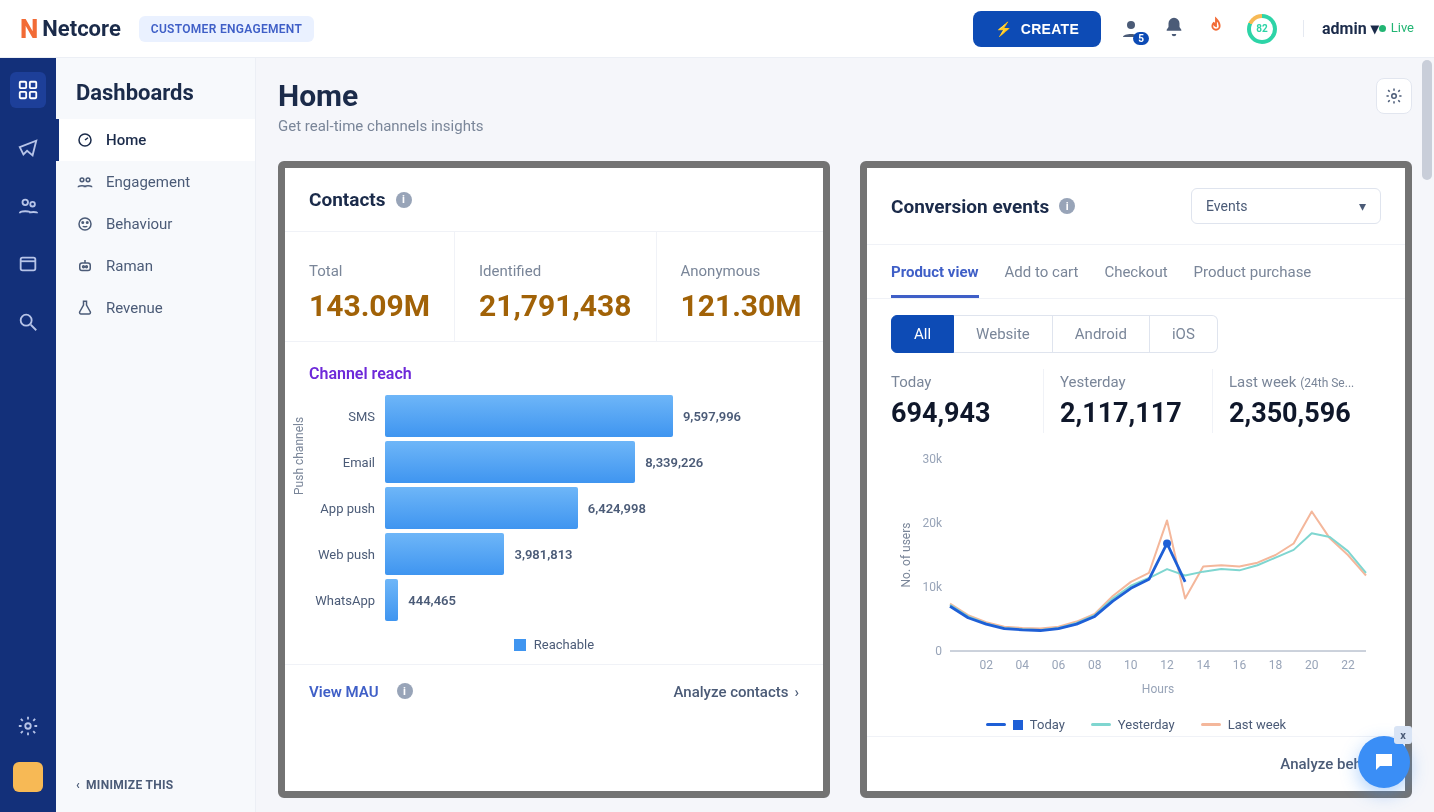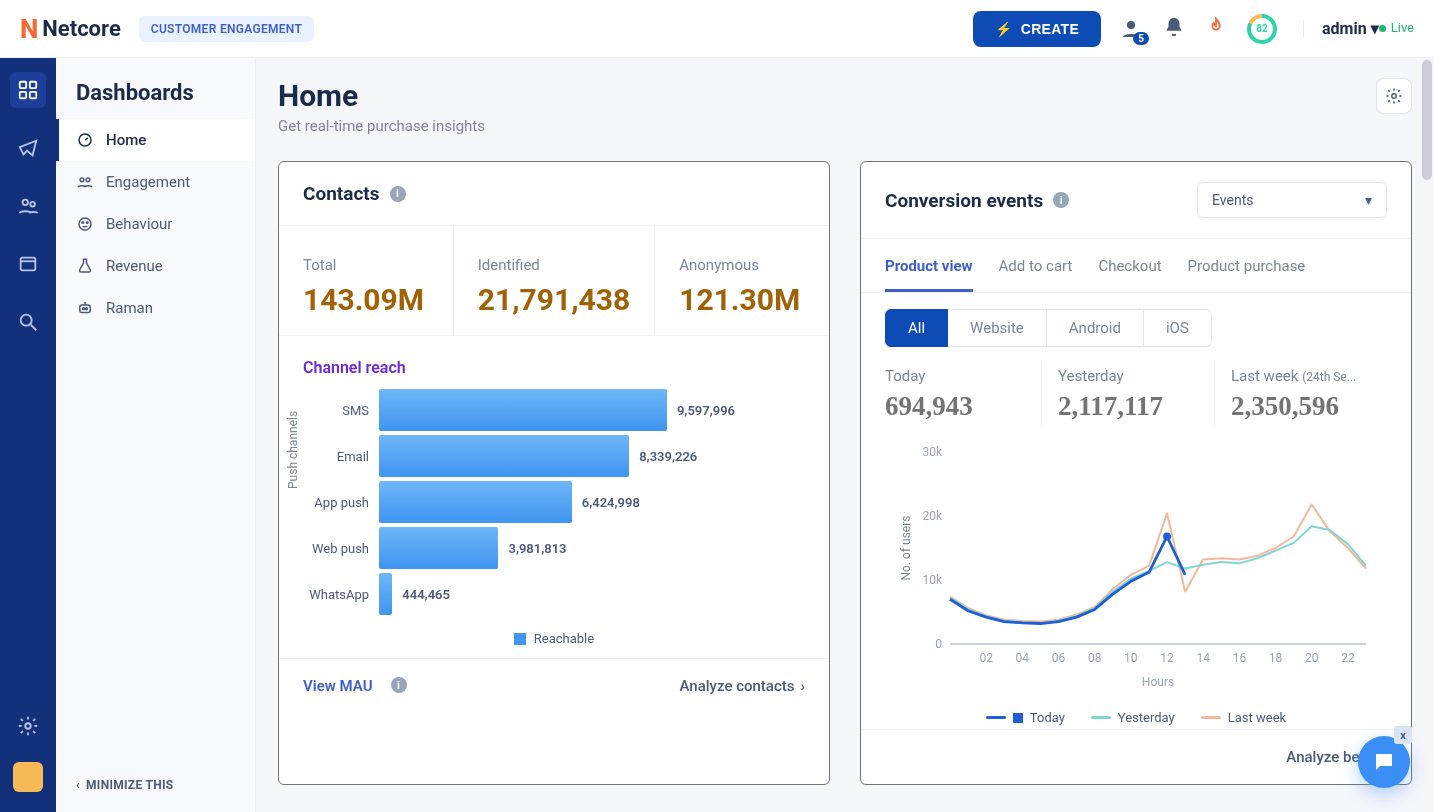--- a/index.html
+++ b/index.html
@@ -93,21 +93,21 @@
 .lp-foot { margin-top:auto;padding:20px;font-size:12px;font-weight:700;color:#4b5b77;display:flex;align-items:center;gap:6px;letter-spacing:.3px; }
 
 
 .main { flex:1;overflow:auto;padding:20px 22px; }
 .main-head { display:flex;align-items:flex-start; }
 .main-head h1 { font-size:30px;font-weight:700;color:#1b2b4a; }
 .main-head p { color:#7a8699;font-size:15px;margin-top:4px; }
 .gear-btn { width:36px;height:36px;border:1px solid #e2e6ef;border-radius:8px;background:#fff;display:flex;align-items:center;justify-content:center;color:#4b5b77;margin-left:auto; }
 
 .cards { display:flex;gap:30px;margin-top:26px; }
-.card { background:#fff;border:1px solid #737373;border-radius:6px;flex:1;min-width:0; }
+.card { background:#fff;border:7px solid #737373;border-radius:6px;flex:1;min-width:0; }
 .card-h { display:flex;align-items:center;padding:20px 24px;border-bottom:1px solid #f0f2f7; }
 .card-h h2 { font-size:19px;font-weight:700;color:#1b2b4a;display:flex;align-items:center;gap:10px; }
 .info-ico { width:16px;height:16px;border-radius:50%;background:#98a4b8;color:#fff;font-size:11px;display:inline-flex;align-items:center;justify-content:center;font-weight:700; }
 .evsel { margin-left:auto;border:1px solid #dfe4ee;border-radius:6px;padding:9px 14px;font-size:14px;color:#4b5b77;display:flex;align-items:center;gap:60px;background:#fff;min-width:190px;justify-content:space-between; }
 
 
 .stats3 { display:flex;border-bottom:1px solid #f0f2f7; }
 .stat { flex:1;padding:18px 24px;border-right:1px solid #f0f2f7; }
 .stat:last-child { border-right:none; }
 .stat .lbl { color:#7a8699;font-size:15px;margin-top:12px; }
@@ -138,21 +138,21 @@
 .seg .s:first-child { border-radius:6px 0 0 6px; }
 .seg .s:last-child { border-radius:0 6px 6px 0; }
 .seg .s + .s { border-left:none; }
 .seg .s.active { background:#0d4bb5;color:#fff;border-color:#0d4bb5; }
 
 .stats3b { display:flex;padding:16px 24px 10px; }
 .statb { flex:1;border-right:1px solid #f0f2f7;padding:4px 16px 4px 0; }
 .statb:last-child { border-right:none; }
 .statb .lbl { color:#7a8699;font-size:15px; }
 .statb .lbl .sm { font-size:12px; }
-.statb .val { font-size:27px;font-weight:700;color:#737373;margin-top:6px;font-family:Liberation Serif, serif; }
+.statb .val { font-size:27px;font-weight:700;color:#0f172a;margin-top:6px; }
 
 .linechart { padding:6px 24px 8px;position:relative; }
 .linechart svg { width:100%;height:250px; }
 .axis-txt { fill:#98a4b8;font-size:12px; }
 .yaxis-lbl { font-size:12px;fill:#7a8699; }
 .legend2 { display:flex;justify-content:center;gap:26px;font-size:13px;color:#4b5b77;padding:6px 0 4px; }
 .legend2 .lg { display:flex;align-items:center;gap:7px; }
 .legend2 .dash { width:20px;height:3px;border-radius:2px; }
 .legend2 .dsq { width:10px;height:10px; }
 
@@ -283,45 +283,45 @@
         <svg viewBox="0 0 24 24" fill="none" stroke="currentColor" stroke-width="2">
             <circle cx="12" cy="12" r="8"></circle>
             <circle cx="9" cy="10" r="1"></circle>
             <circle cx="15" cy="10" r="1"></circle>
             <path d="M9 15c1 1 5 1 6 0"></path>
           </svg>
         <span>Behaviour</span>
       </div>
       <div class="lp-item">
         <svg viewBox="0 0 24 24" fill="none" stroke="currentColor" stroke-width="2">
-            <path d="M9 3h6M10 3v5l-5 9a2 2 0 002 3h10a2 2 0 002-3l-5-9V3"></path>
-          </svg>
-        <span>Revenue</span>
-      </div>
-      <div class="lp-item">
-        <svg viewBox="0 0 24 24" fill="none" stroke="currentColor" stroke-width="2">
             <rect x="5" y="8" width="14" height="10" rx="3"></rect>
             <circle cx="10" cy="13" r="1.2"></circle>
             <circle cx="14" cy="13" r="1.2"></circle>
             <line x1="12" y1="4" x2="12" y2="8"></line>
           </svg>
         <span>Raman</span>
       </div>
+      <div class="lp-item">
+        <svg viewBox="0 0 24 24" fill="none" stroke="currentColor" stroke-width="2">
+            <path d="M9 3h6M10 3v5l-5 9a2 2 0 002 3h10a2 2 0 002-3l-5-9V3"></path>
+          </svg>
+        <span>Revenue</span>
+      </div>
     </div>
     <div class="lp-foot">
       <span>‹</span>
       <span>MINIMIZE THIS</span>
     </div>
   </div>
 
   <div class="main">
     <div class="main-head">
       <div>
         <h1>Home</h1>
-        <p>Get real-time purchase insights</p>
+        <p>Get real-time channels insights</p>
       </div>
       <button class="gear-btn">
         <svg width="18" height="18" viewBox="0 0 24 24" fill="none" stroke="currentColor" stroke-width="2">
             <circle cx="12" cy="12" r="3"></circle>
             <path d="M12 2v3M12 19v3M4.2 4.2l2.1 2.1M17.7 17.7l2.1 2.1M2 12h3M19 12h3M4.2 19.8l2.1-2.1M17.7 6.3l2.1-2.1"></path>
           </svg>
       </button>
     </div>
 
     <div class="cards">

